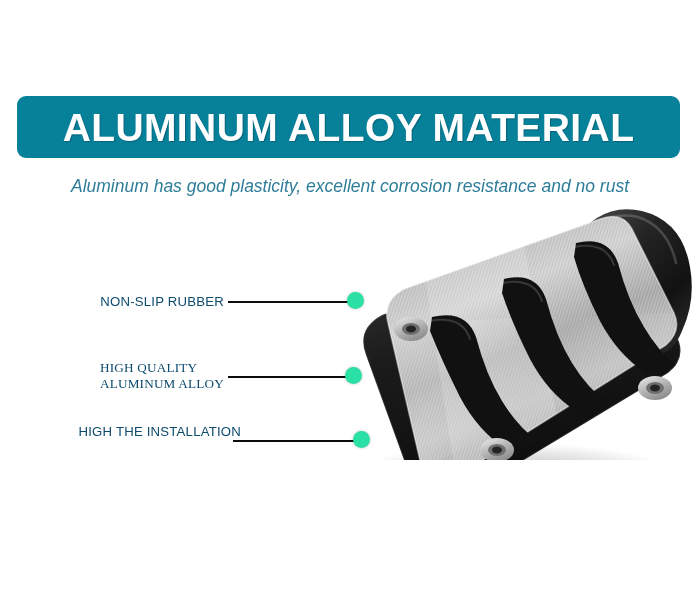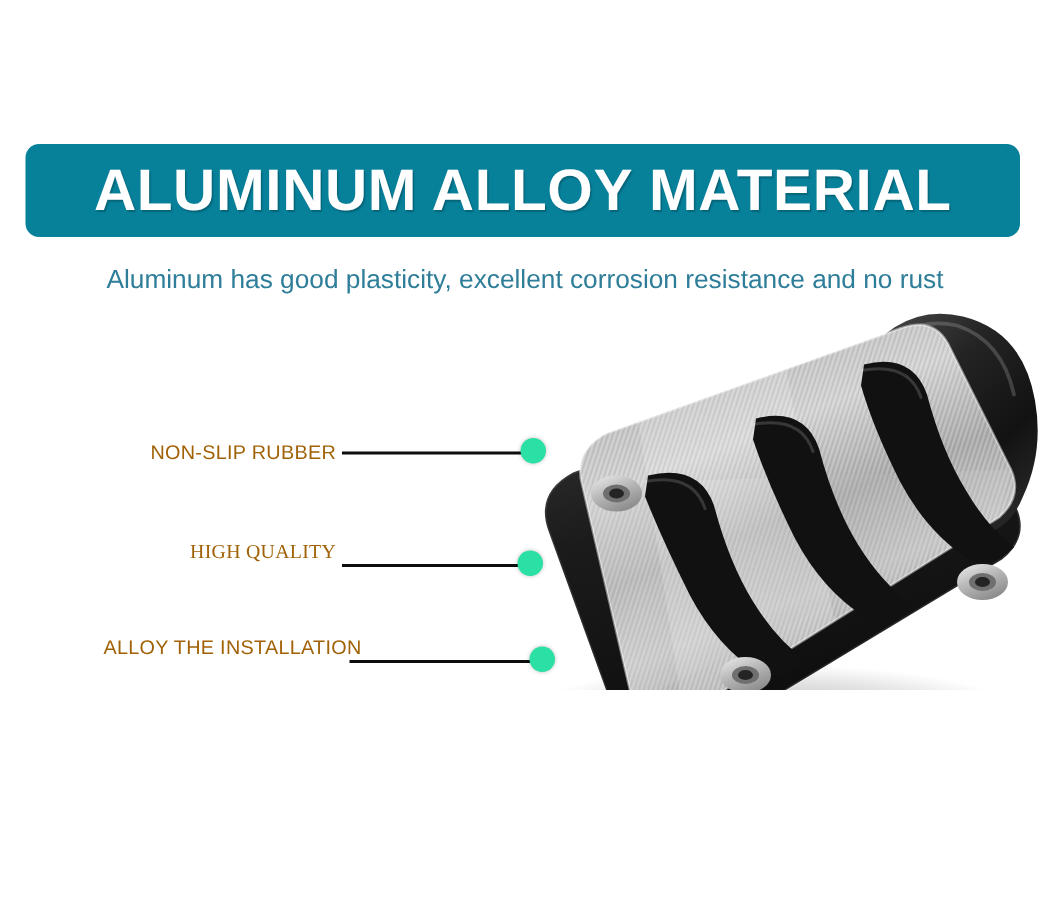--- a/index.html
+++ b/index.html
@@ -45,27 +45,28 @@
   #subtitle {
     position: absolute;
     left: 0;
     top: 176px;
     width: 700px;
     text-align: center;
     color: #2e7d99;
     font-size: 17.5px;
     font-weight: normal;
     white-space: nowrap;
+    font-style: italic;
   }
 
   
   .callout {
     position: absolute;
     text-align: left;
-    color: #a16207;
+    color: #0c4a6e;
     font-size: 13.2px;
     line-height: 15.5px;
     letter-spacing: 0.2px;
     white-space: nowrap;
   }
   #callout-1 { right: 476px; top: 294px; }
   #callout-2 { right: 476px; top: 360px; font-family: Liberation Serif, serif; }
   #callout-3 { right: 459px; top: 424px; }
   .callout-line2 { display: block; }
 
@@ -228,23 +229,24 @@
   <div id="subtitle">Aluminum has good plasticity, excellent corrosion resistance and no rust</div>
 
   <div class="callout" id="callout-1">
     <span>NON-SLIP RUBBER</span>
   </div>
   <div class="leader" id="leader-1"></div>
   <div class="hotspot" id="hotspot-1"></div>
 
   <div class="callout" id="callout-2">
     <span>HIGH QUALITY</span>
+    <span class="callout-line2">ALUMINUM ALLOY</span>
   </div>
   <div class="leader" id="leader-2"></div>
   <div class="hotspot" id="hotspot-2"></div>
 
   <div class="callout" id="callout-3">
-    <span class="callout-line2">ALLOY THE INSTALLATION</span>
+    <span class="callout-line2">HIGH THE INSTALLATION</span>
   </div>
   <div class="leader" id="leader-3"></div>
   <div class="hotspot" id="hotspot-3"></div>
 
 </div>
 
 </body></html>

